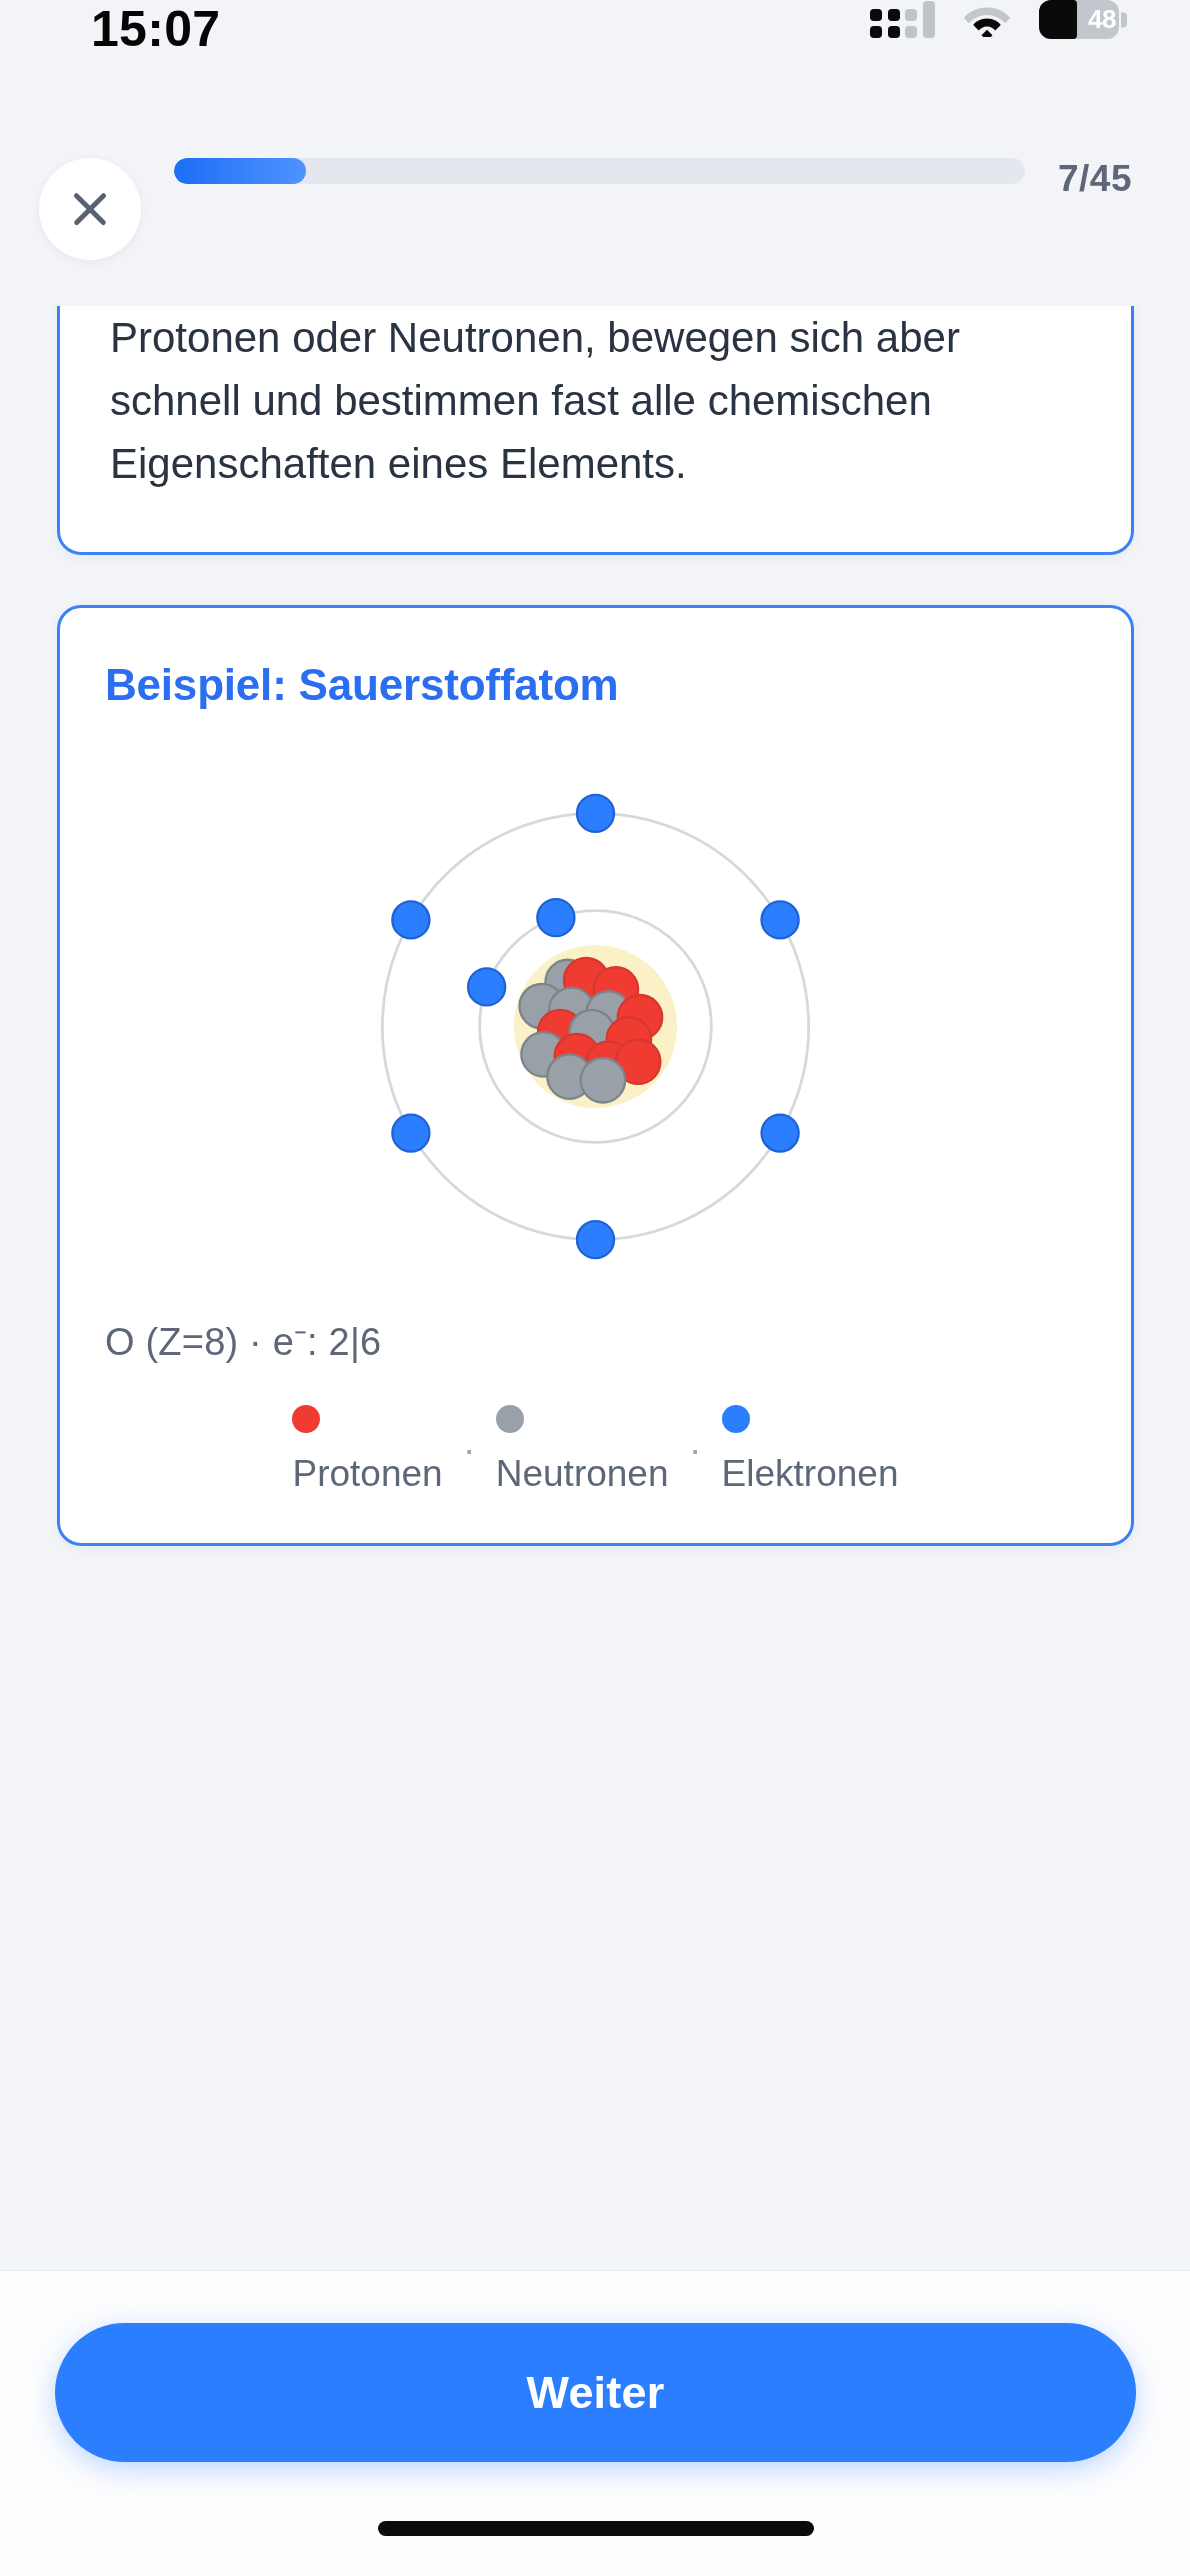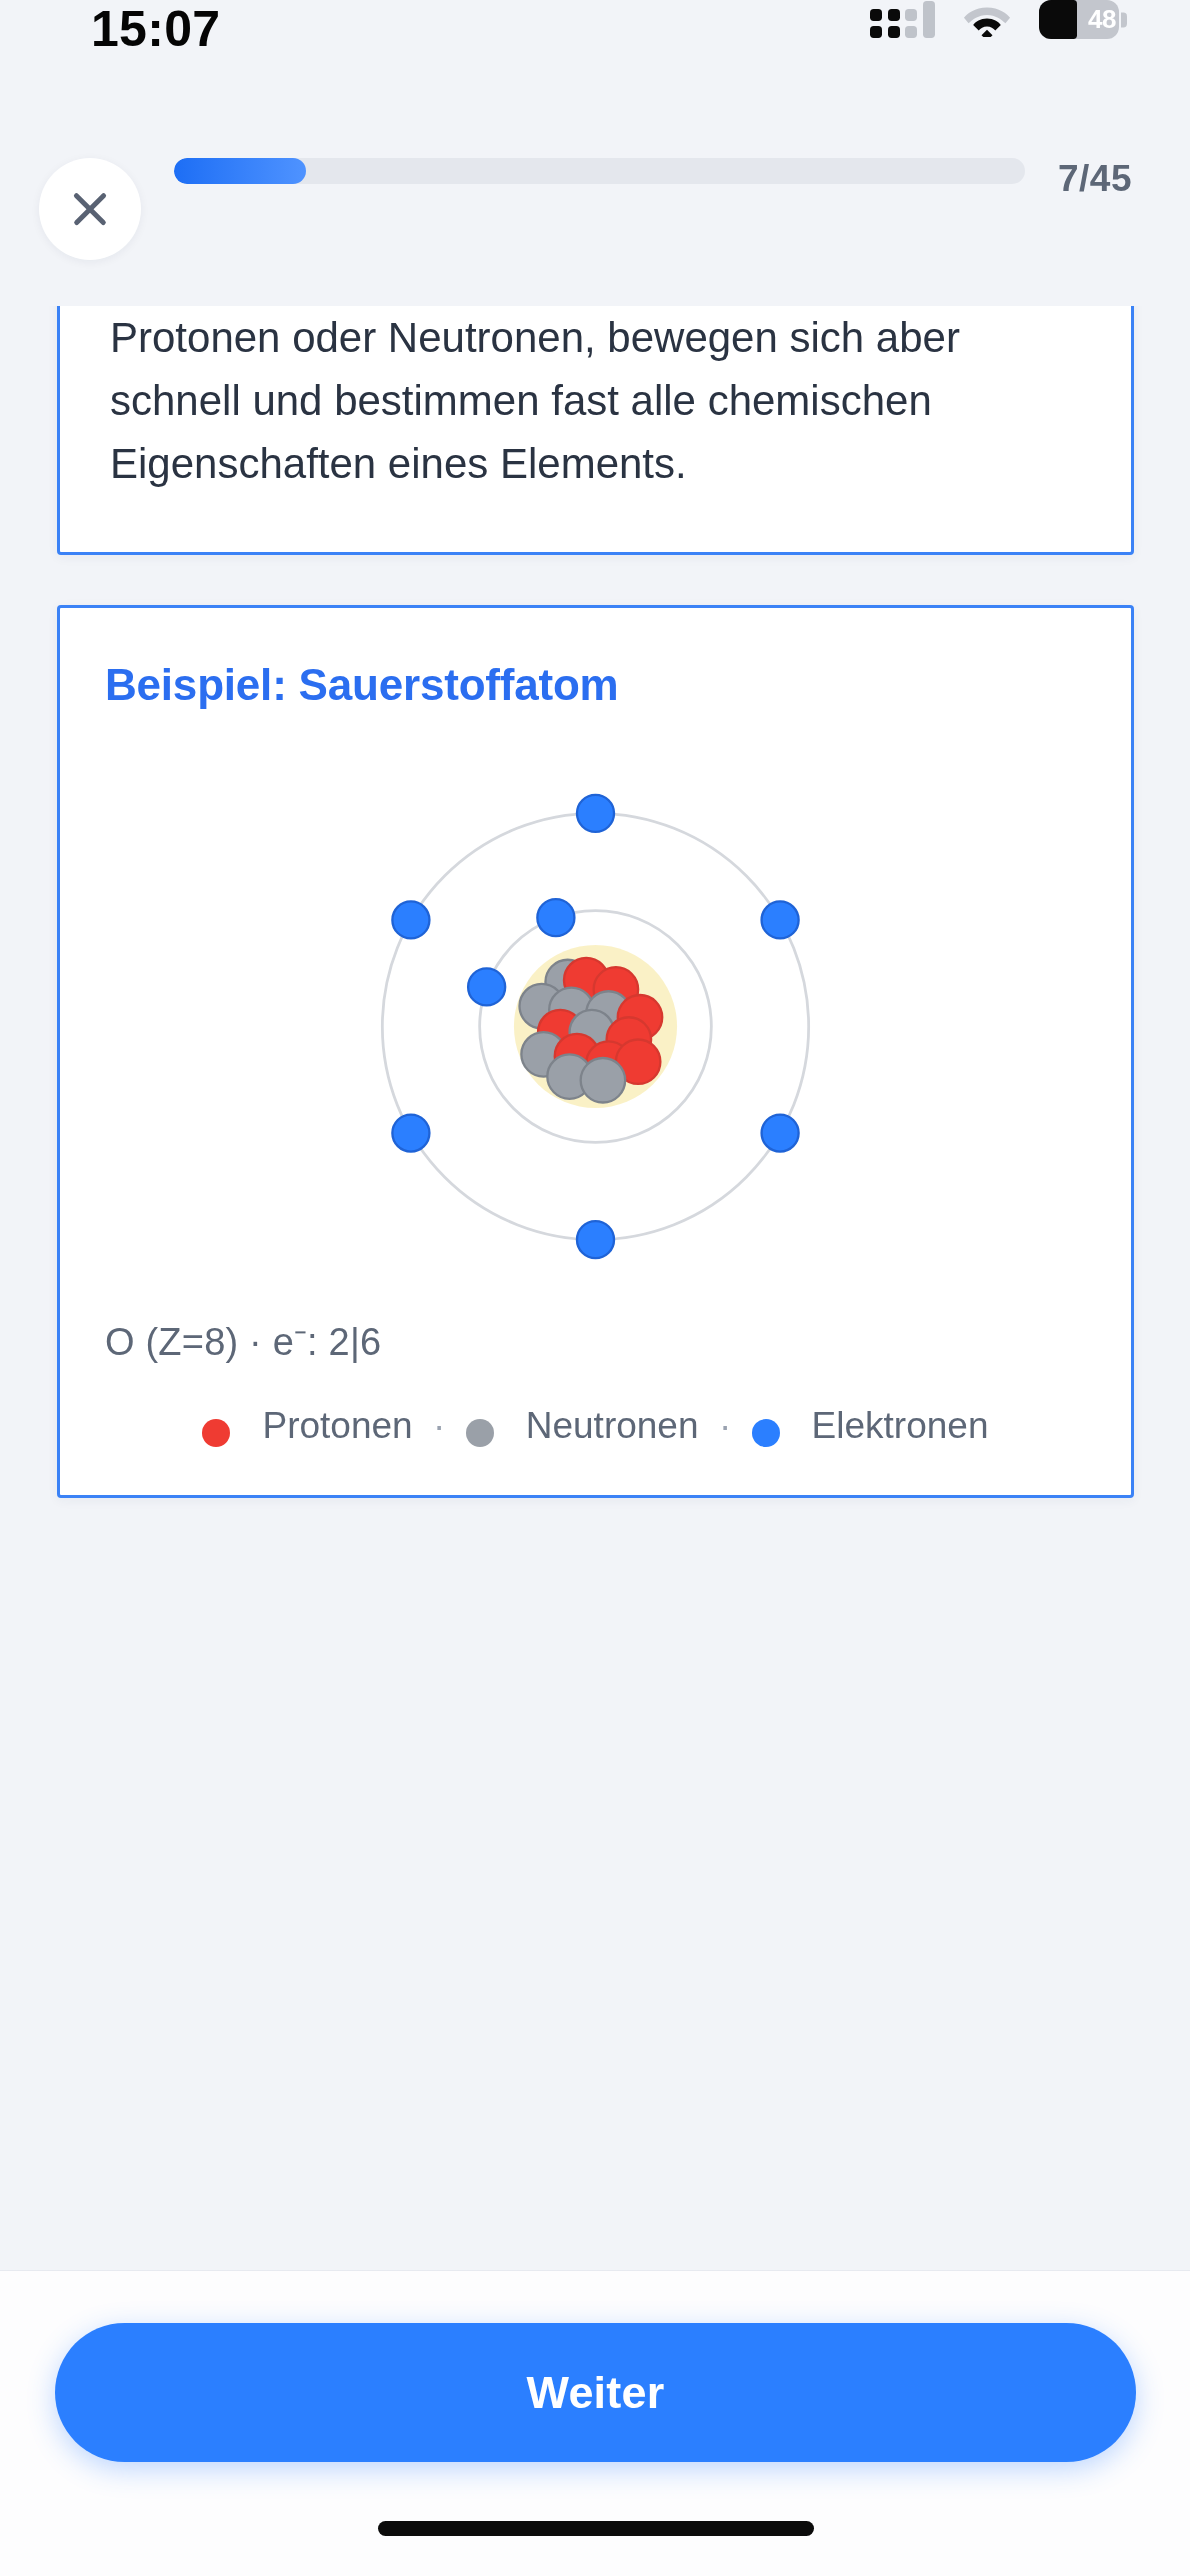--- a/index.html
+++ b/index.html
@@ -68,21 +68,21 @@
 
   
   .content {
     flex:1 1 auto; position:relative; overflow:hidden;
     padding:0 57px;
     background:#f2f4f8;
   }
   .card {
     background:#ffffff;
     border:3.7px solid #3b82f6;
-    border-radius:4px;
+    border-radius:24px;
     box-shadow:0 2.8px 11px rgba(30,50,90,0.05);
   }
   .card-text {
     margin-top:-35px;     
     padding:32px 50px 57px;
     border-top-left-radius:9.3px; border-top-right-radius:9.3px;
   }
   .card-text p {
     font-size:42px; line-height:1.50; color:#2a3342; font-weight:400;
   }
@@ -95,21 +95,21 @@
   
   .atom-wrap { display:flex; justify-content:center; padding:20.4px 0 7.4px; }
   .atom-caption {
     text-align:left; font-size:38px; color:#5d6777; font-weight:400;
     margin-top:20.4px; letter-spacing:0.2px;
   }
   .legend {
     display:flex; align-items:center; justify-content:center;
     gap:16.7px; margin-top:39px; flex-wrap:nowrap;
   }
-  .legend-item { display:flex; align-items:flex-end; gap:32px; }
+  .legend-item { display:flex; align-items:flex-start; gap:20px;flex-direction:column; }
   .legend-dot { width:28px; height:28px; border-radius:50%; flex:0 0 28px; }
   .legend-label { font-size:37px; color:#5d6777; }
   .legend-sep { font-size:37px; color:#9aa2b0; padding:0 3.7px; }
 
   
   .footer {
     flex:0 0 306px; background:#fdfdfe;
     border-top:1.9px solid #e7eaf0;
     display:flex; flex-direction:column; align-items:center;
     padding-top:52px;

